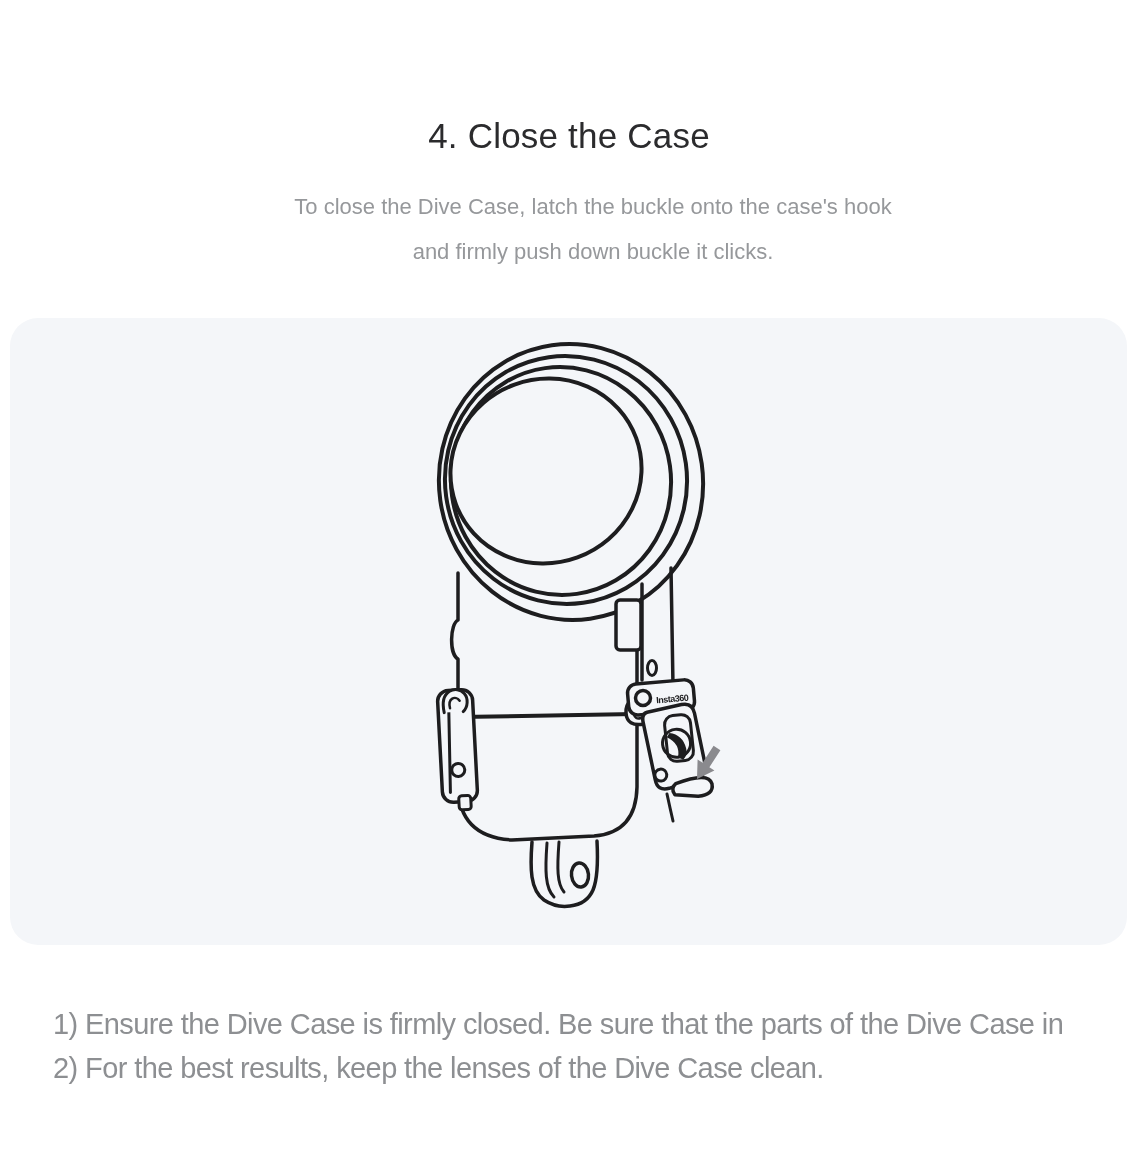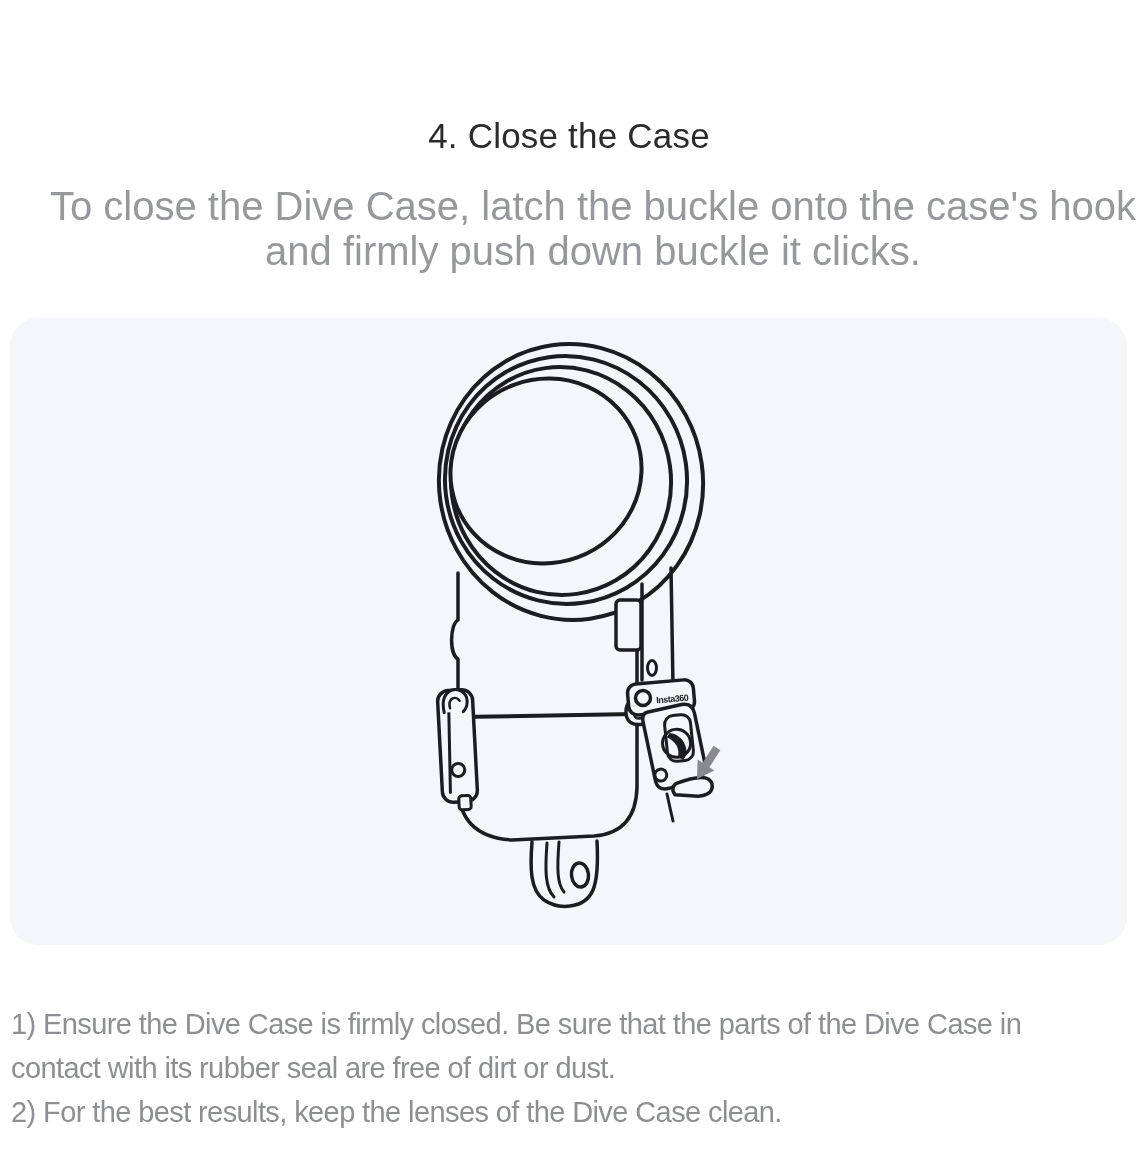--- a/index.html
+++ b/index.html
@@ -21,37 +21,37 @@
   }
   .page-title{
     position:absolute;top:116px;left:0;right:0;
     text-align:center;
     font-size:35px;font-weight:400;color:var(--title-color);
     letter-spacing:.2px;
   }
   .page-subtitle{
     position:absolute;top:184px;left:0;right:0;
     text-align:center;
-    font-size:40px;line-height:45px;color:var(--subtitle-color);padding-left:48px;
+    font-size:22px;line-height:45px;color:var(--subtitle-color);padding-left:48px;
   }
   .page-subtitle div{white-space:nowrap;}
   .figure-box{
     position:absolute;top:318px;left:10px;
     width:1117px;height:627px;
     background:var(--box-bg);
     border-radius:28px;
   }
   .figure-box svg{display:block;width:1117px;height:627px;}
   .notes{
     position:absolute;top:1002px;left:11px;right:8px;
     font-size:29px;line-height:44px;
     letter-spacing:-0.6px;
     color:var(--notes-color);
   }
-  .notes div{white-space:nowrap;}
+  .notes div{white-space:nowrap;margin-left:42px;}
 </style>
 </head>
 <body>
 
 <h1 class="page-title">4. Close the Case</h1>
 
 <div class="page-subtitle">
   <div>To close the Dive Case, latch the buckle onto the case's hook</div>
   <div>and firmly push down buckle it clicks.</div>
 </div>
@@ -118,15 +118,14 @@
         <path fill="#f4f6f9" d="M662,466 Q696,457 698,470 Q699,481 683,481 L660,477 Q656,470 662,466 Z"></path>
       </g>
     </g>
 
     <path fill="#8a8a8e" stroke="none" d="M703.6,427.8 L710.4,432.2 L699.4,449.2 L704.4,452.5 L687,461 L687.6,441.5 L692.6,444.8 Z"></path>
   </svg>
 </div>
 
 <div class="notes">
   <div>1) Ensure the Dive Case is firmly closed. Be sure that the parts of the Dive Case in</div>
-  <div>contact with its rubber seal are free of dirt or dust.</div>
   <div>2) For the best results, keep the lenses of the Dive Case clean.</div>
 </div>
 
 </body></html>

